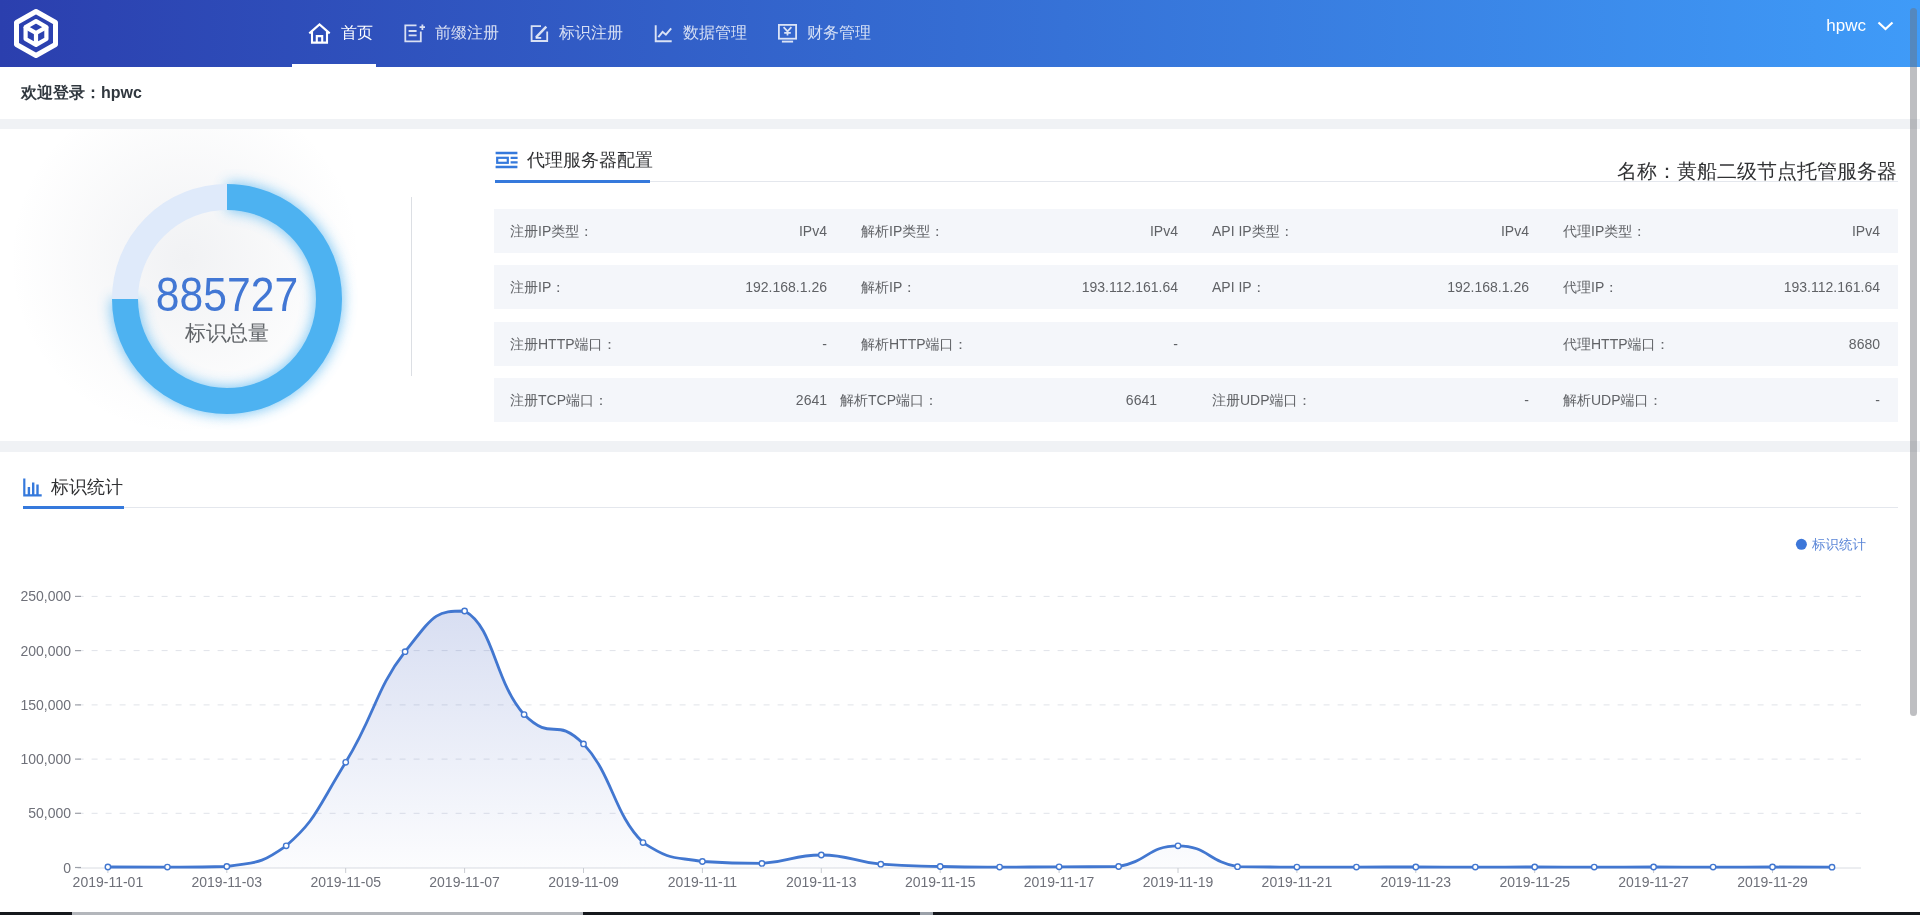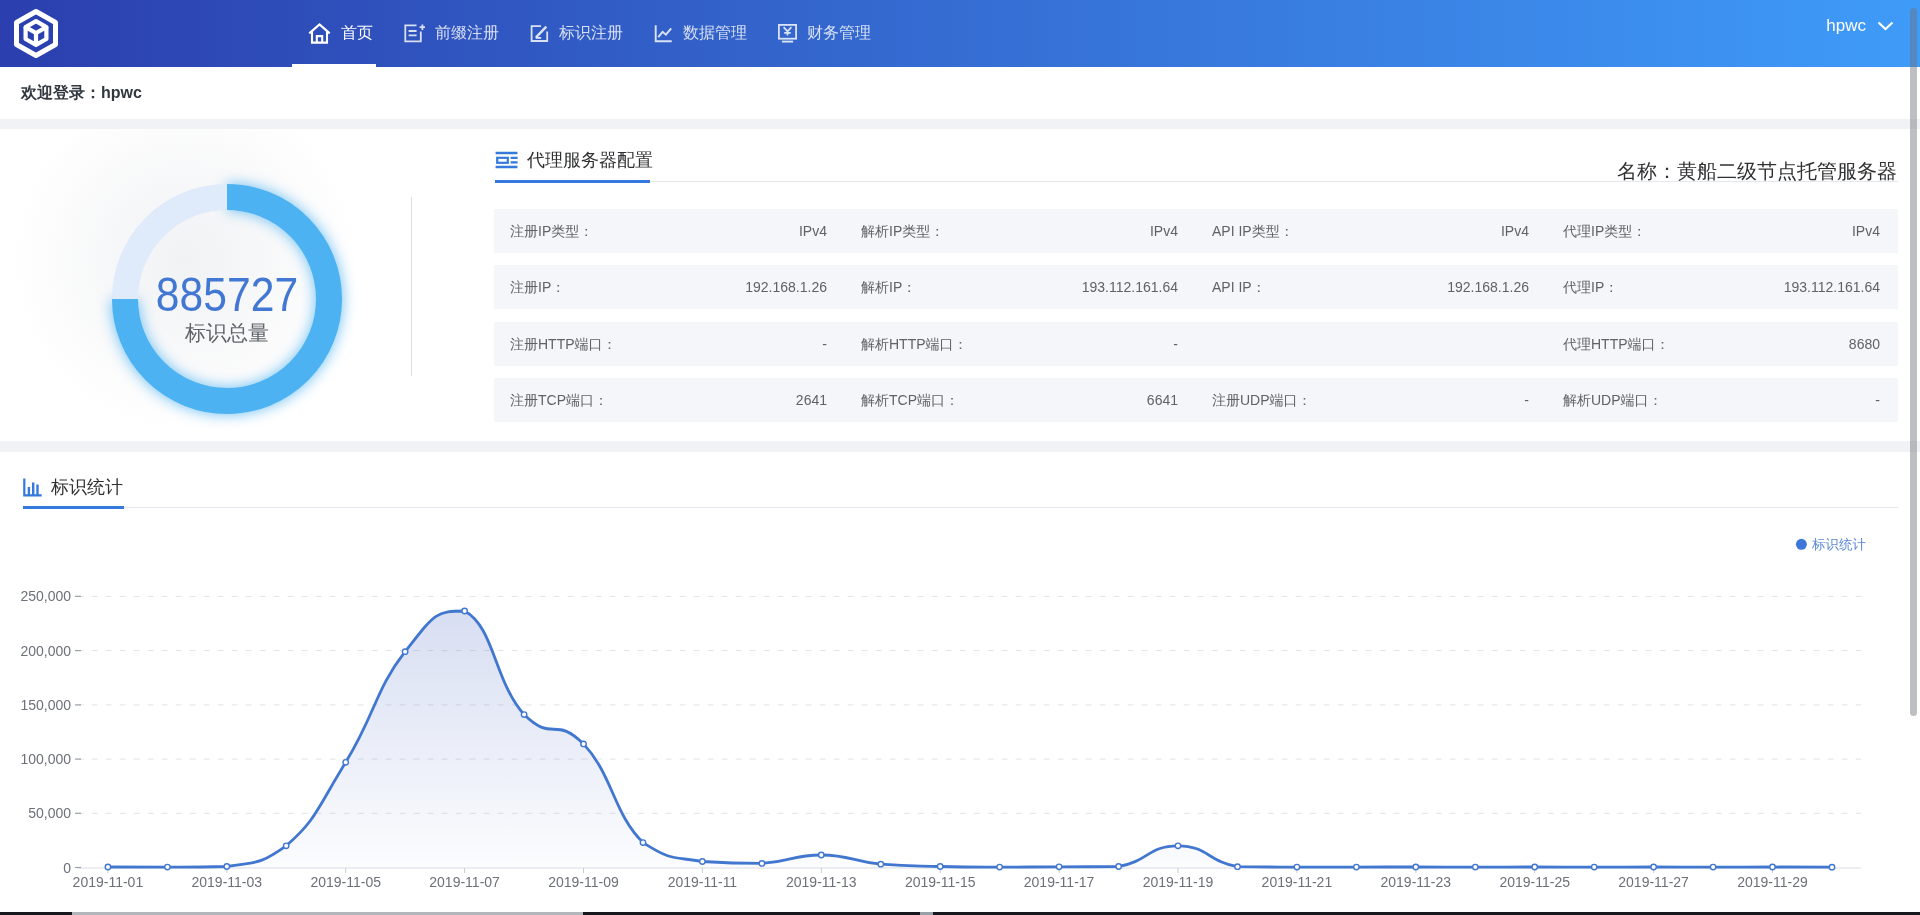--- a/index.html
+++ b/index.html
@@ -161,21 +161,21 @@
     <div class="cell" style="left:1053px;">
         <span class="lb">代理HTTP端口：</span>
         <span class="vl">8680</span>
       </div>
   </div>
   <div class="trow" style="top:249px;">
     <div class="cell" style="left:0;">
         <span class="lb">注册TCP端口：</span>
         <span class="vl">2641</span>
       </div>
-    <div class="cell" style="left:351px;">
+    <div class="cell" style="left:330px;">
         <span class="lb">解析TCP端口：</span>
         <span class="vl">6641</span>
       </div>
     <div class="cell" style="left:702px;">
         <span class="lb">注册UDP端口：</span>
         <span class="vl">-</span>
       </div>
     <div class="cell" style="left:1053px;">
         <span class="lb">解析UDP端口：</span>
         <span class="vl">-</span>

